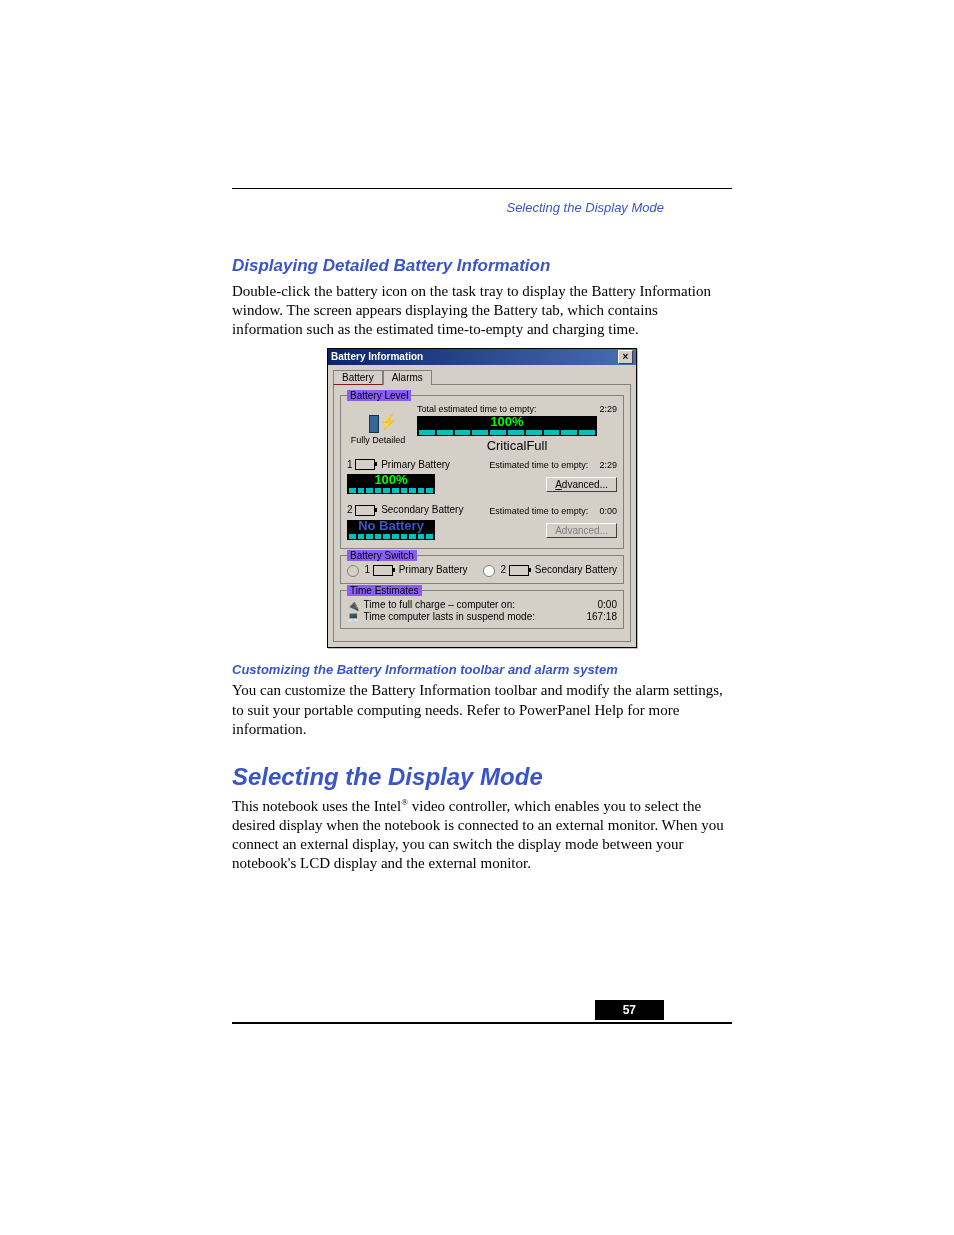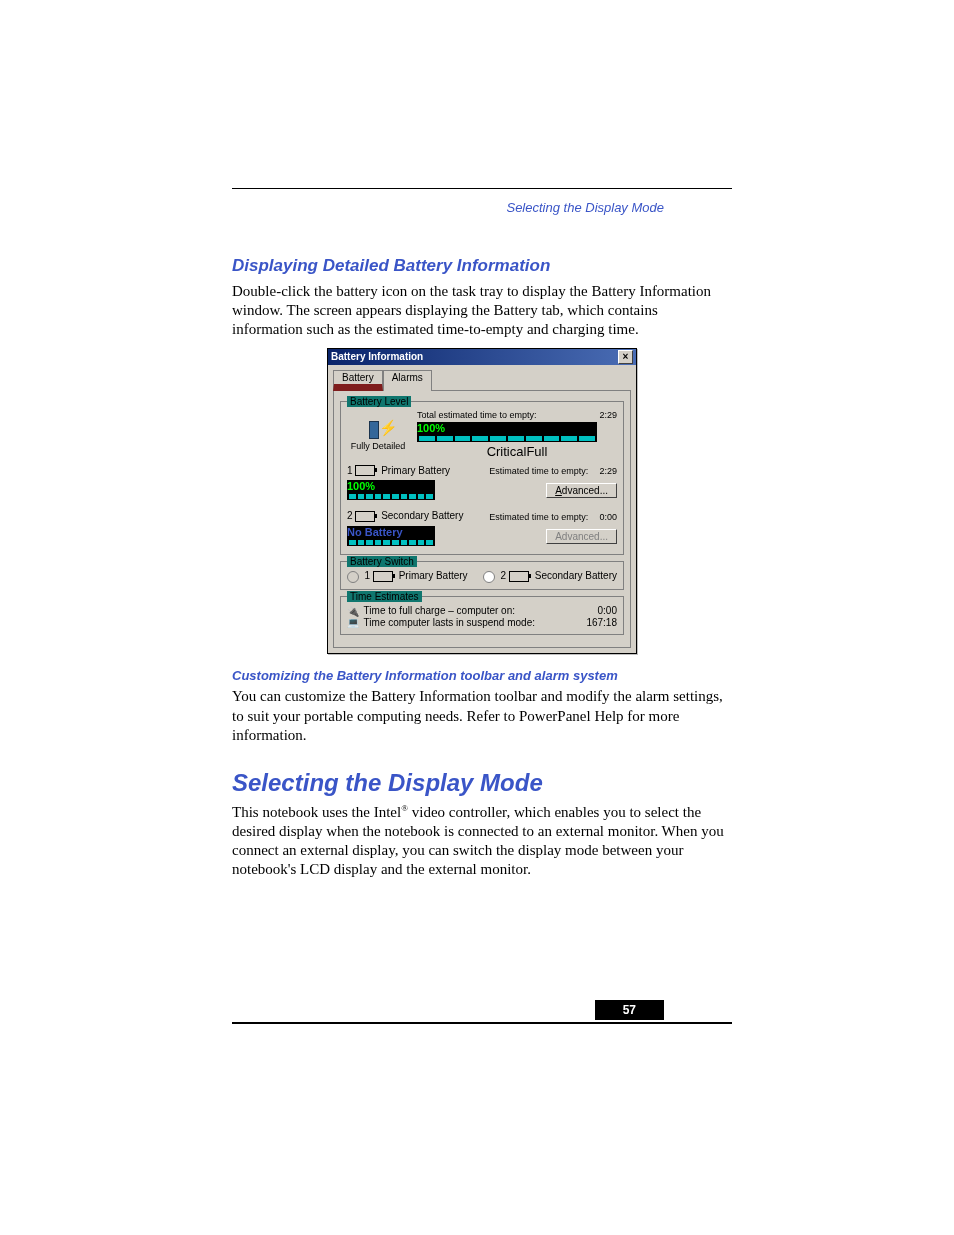--- a/index.html
+++ b/index.html
@@ -125,56 +125,57 @@
   }
   .tab {
     padding: 1px 8px;
     border: 1px solid #808080;
     border-bottom: none;
     background: #d4d0c8;
     position: relative;
     top: 1px;
   }
   .tab.active {
-    border-bottom: 7px solid #7f1d1d;
+    border-bottom: 1px solid #7f1d1d;
     z-index: 2;
   }
   .tab-body {
     margin: 0 5px 5px 5px;
     border: 1px solid #808080;
     border-top: none;
     padding: 6px;
   }
   .fieldset {
     border: 1px solid #808080;
     margin: 4px 0 6px 0;
     padding: 8px 6px 6px 6px;
     position: relative;
   }
   .fieldset > .legend {
     position: absolute;
     top: -6px;
     left: 6px;
-    background: #0f766e;
+    background: #8b5cf6;
     padding: 0 3px;
     font-size: 10px;
   }
   .flex {
     display: flex;
     justify-content: space-between;
     align-items: center;
   }
   .small-label { font-size: 9px; }
   .black-bar {
     height: 20px;
     background: #000;
     color: #00ff00;
+    text-align: center;
     font-weight: bold;
     line-height: 12px;
-    font-size: 11px;
+    font-size: 13px;
     position: relative;
     margin: 2px 0 2px 0;
   }
   .black-bar.big { width: 180px; }
   .black-bar.small { width: 88px; }
   .black-bar .ticks {
     position: absolute;
     bottom: 1px;
     left: 2px;
     right: 2px;

